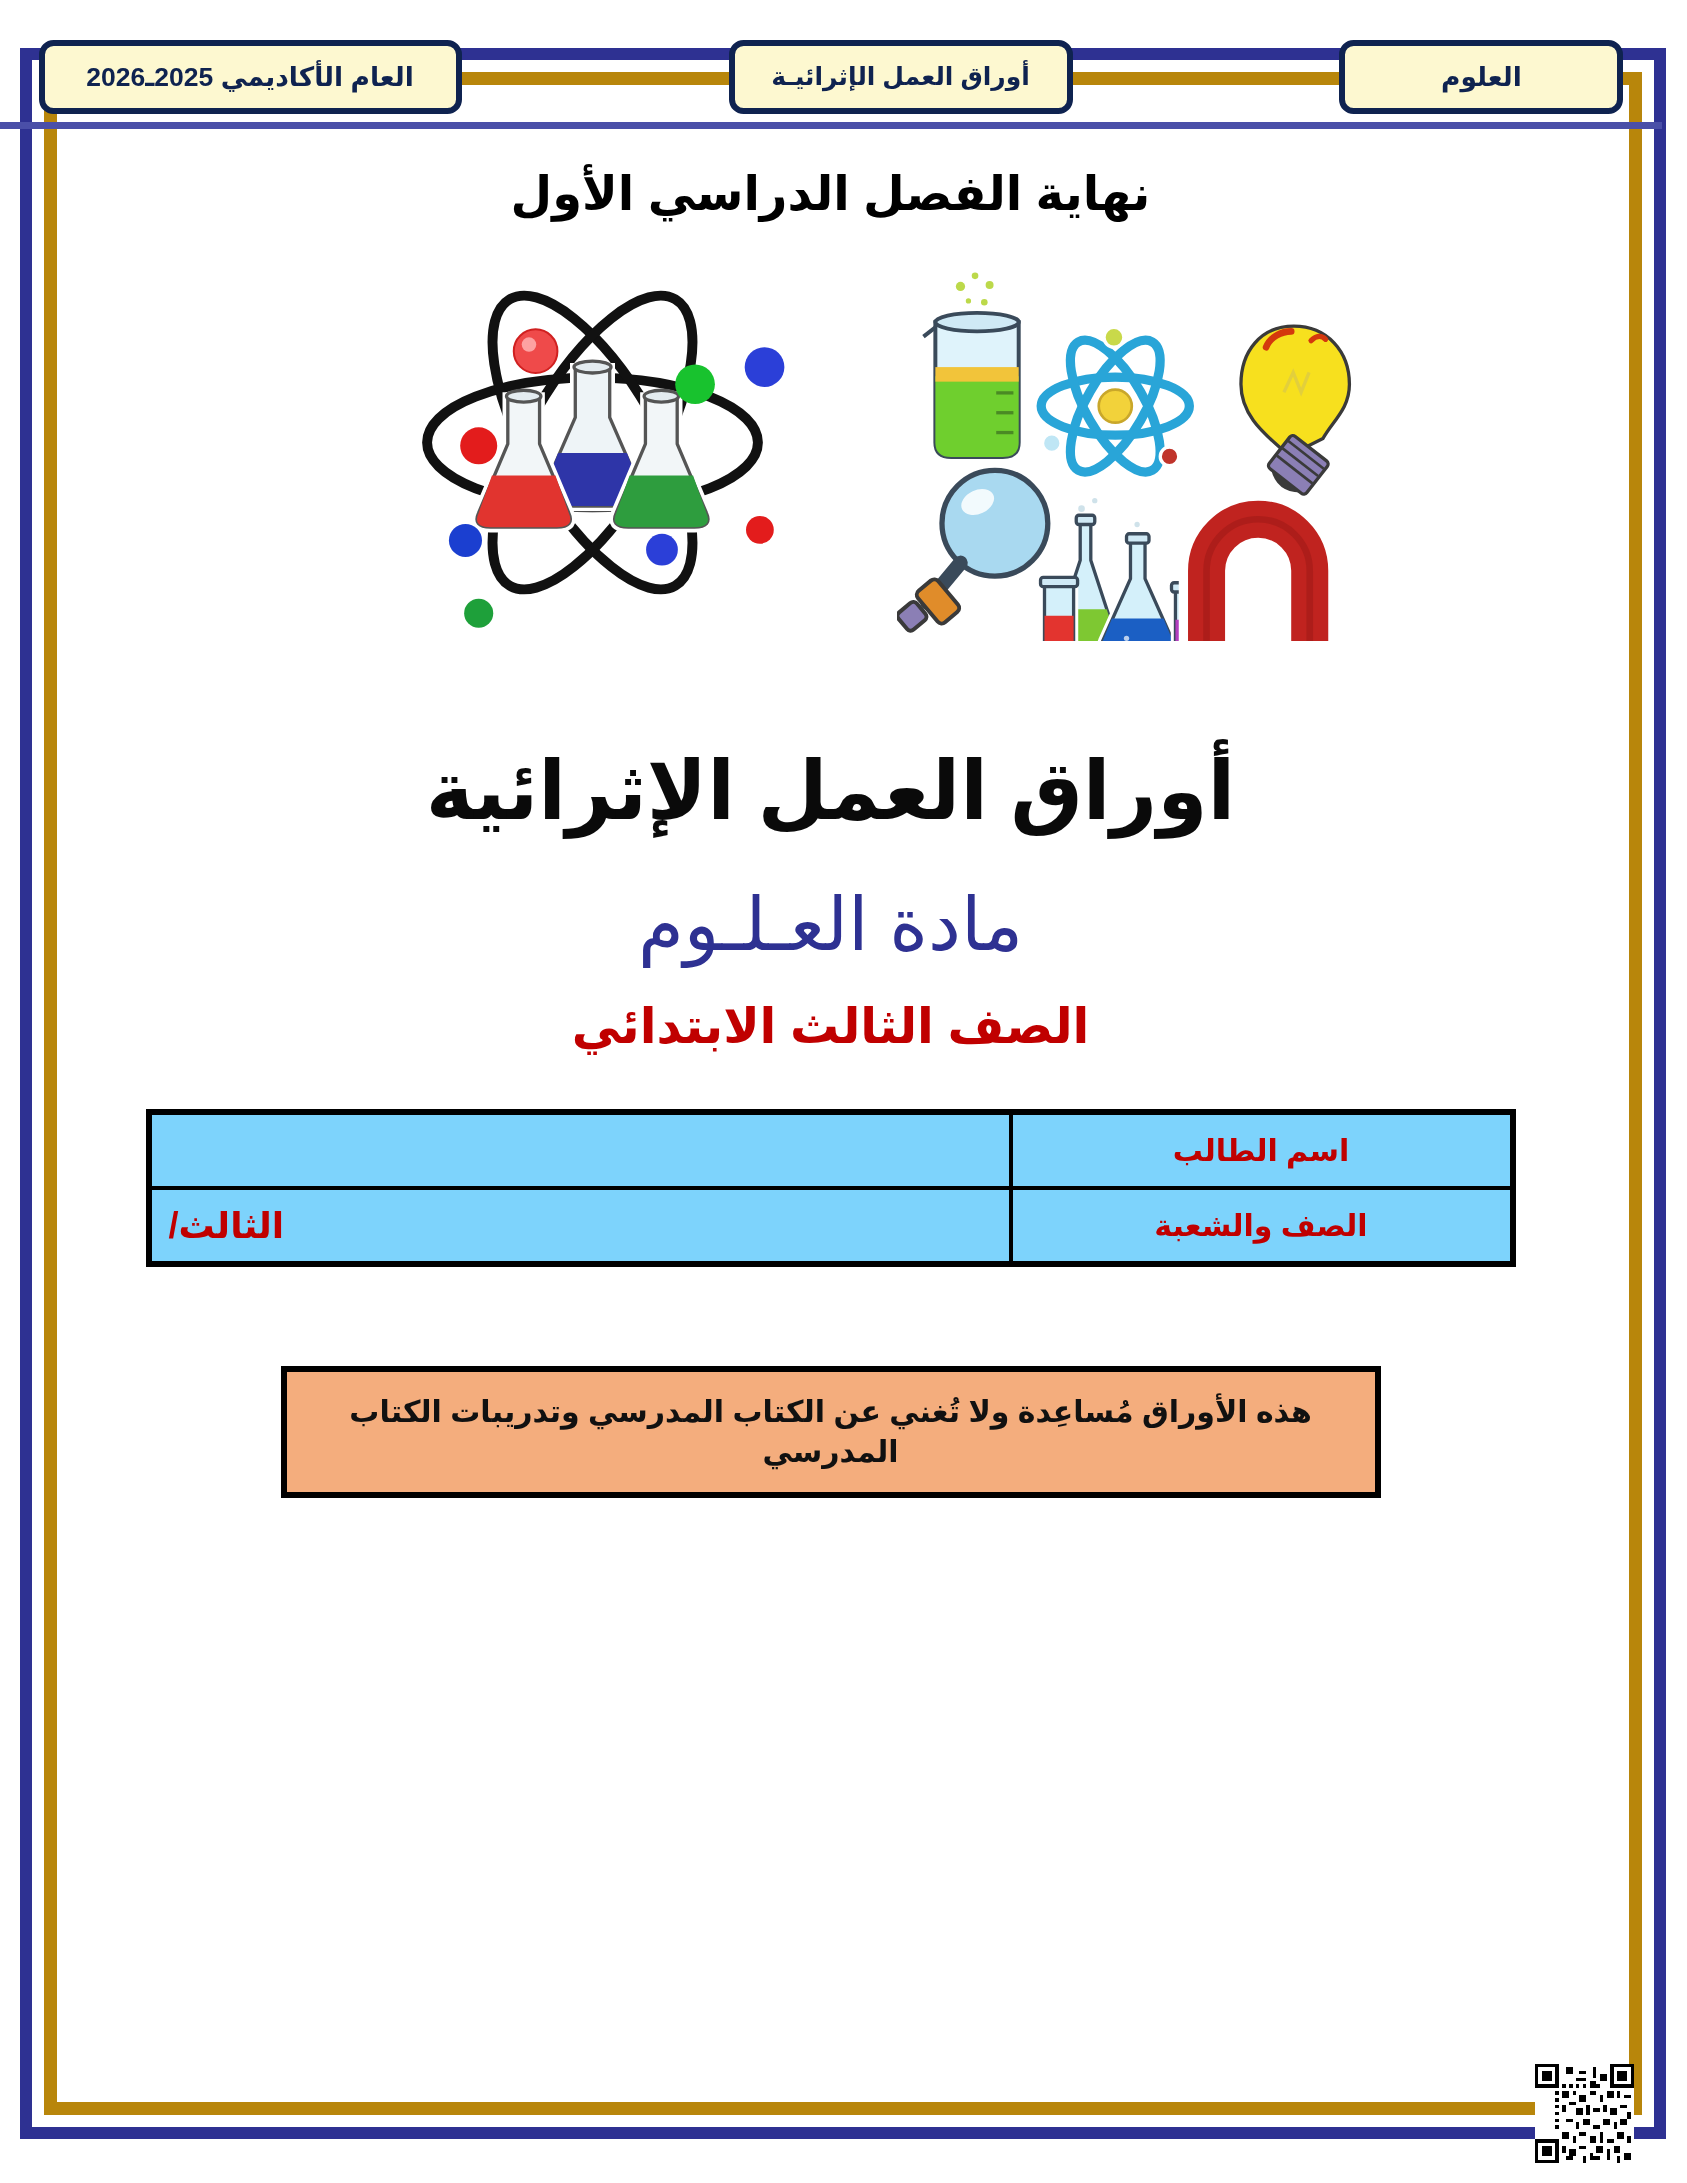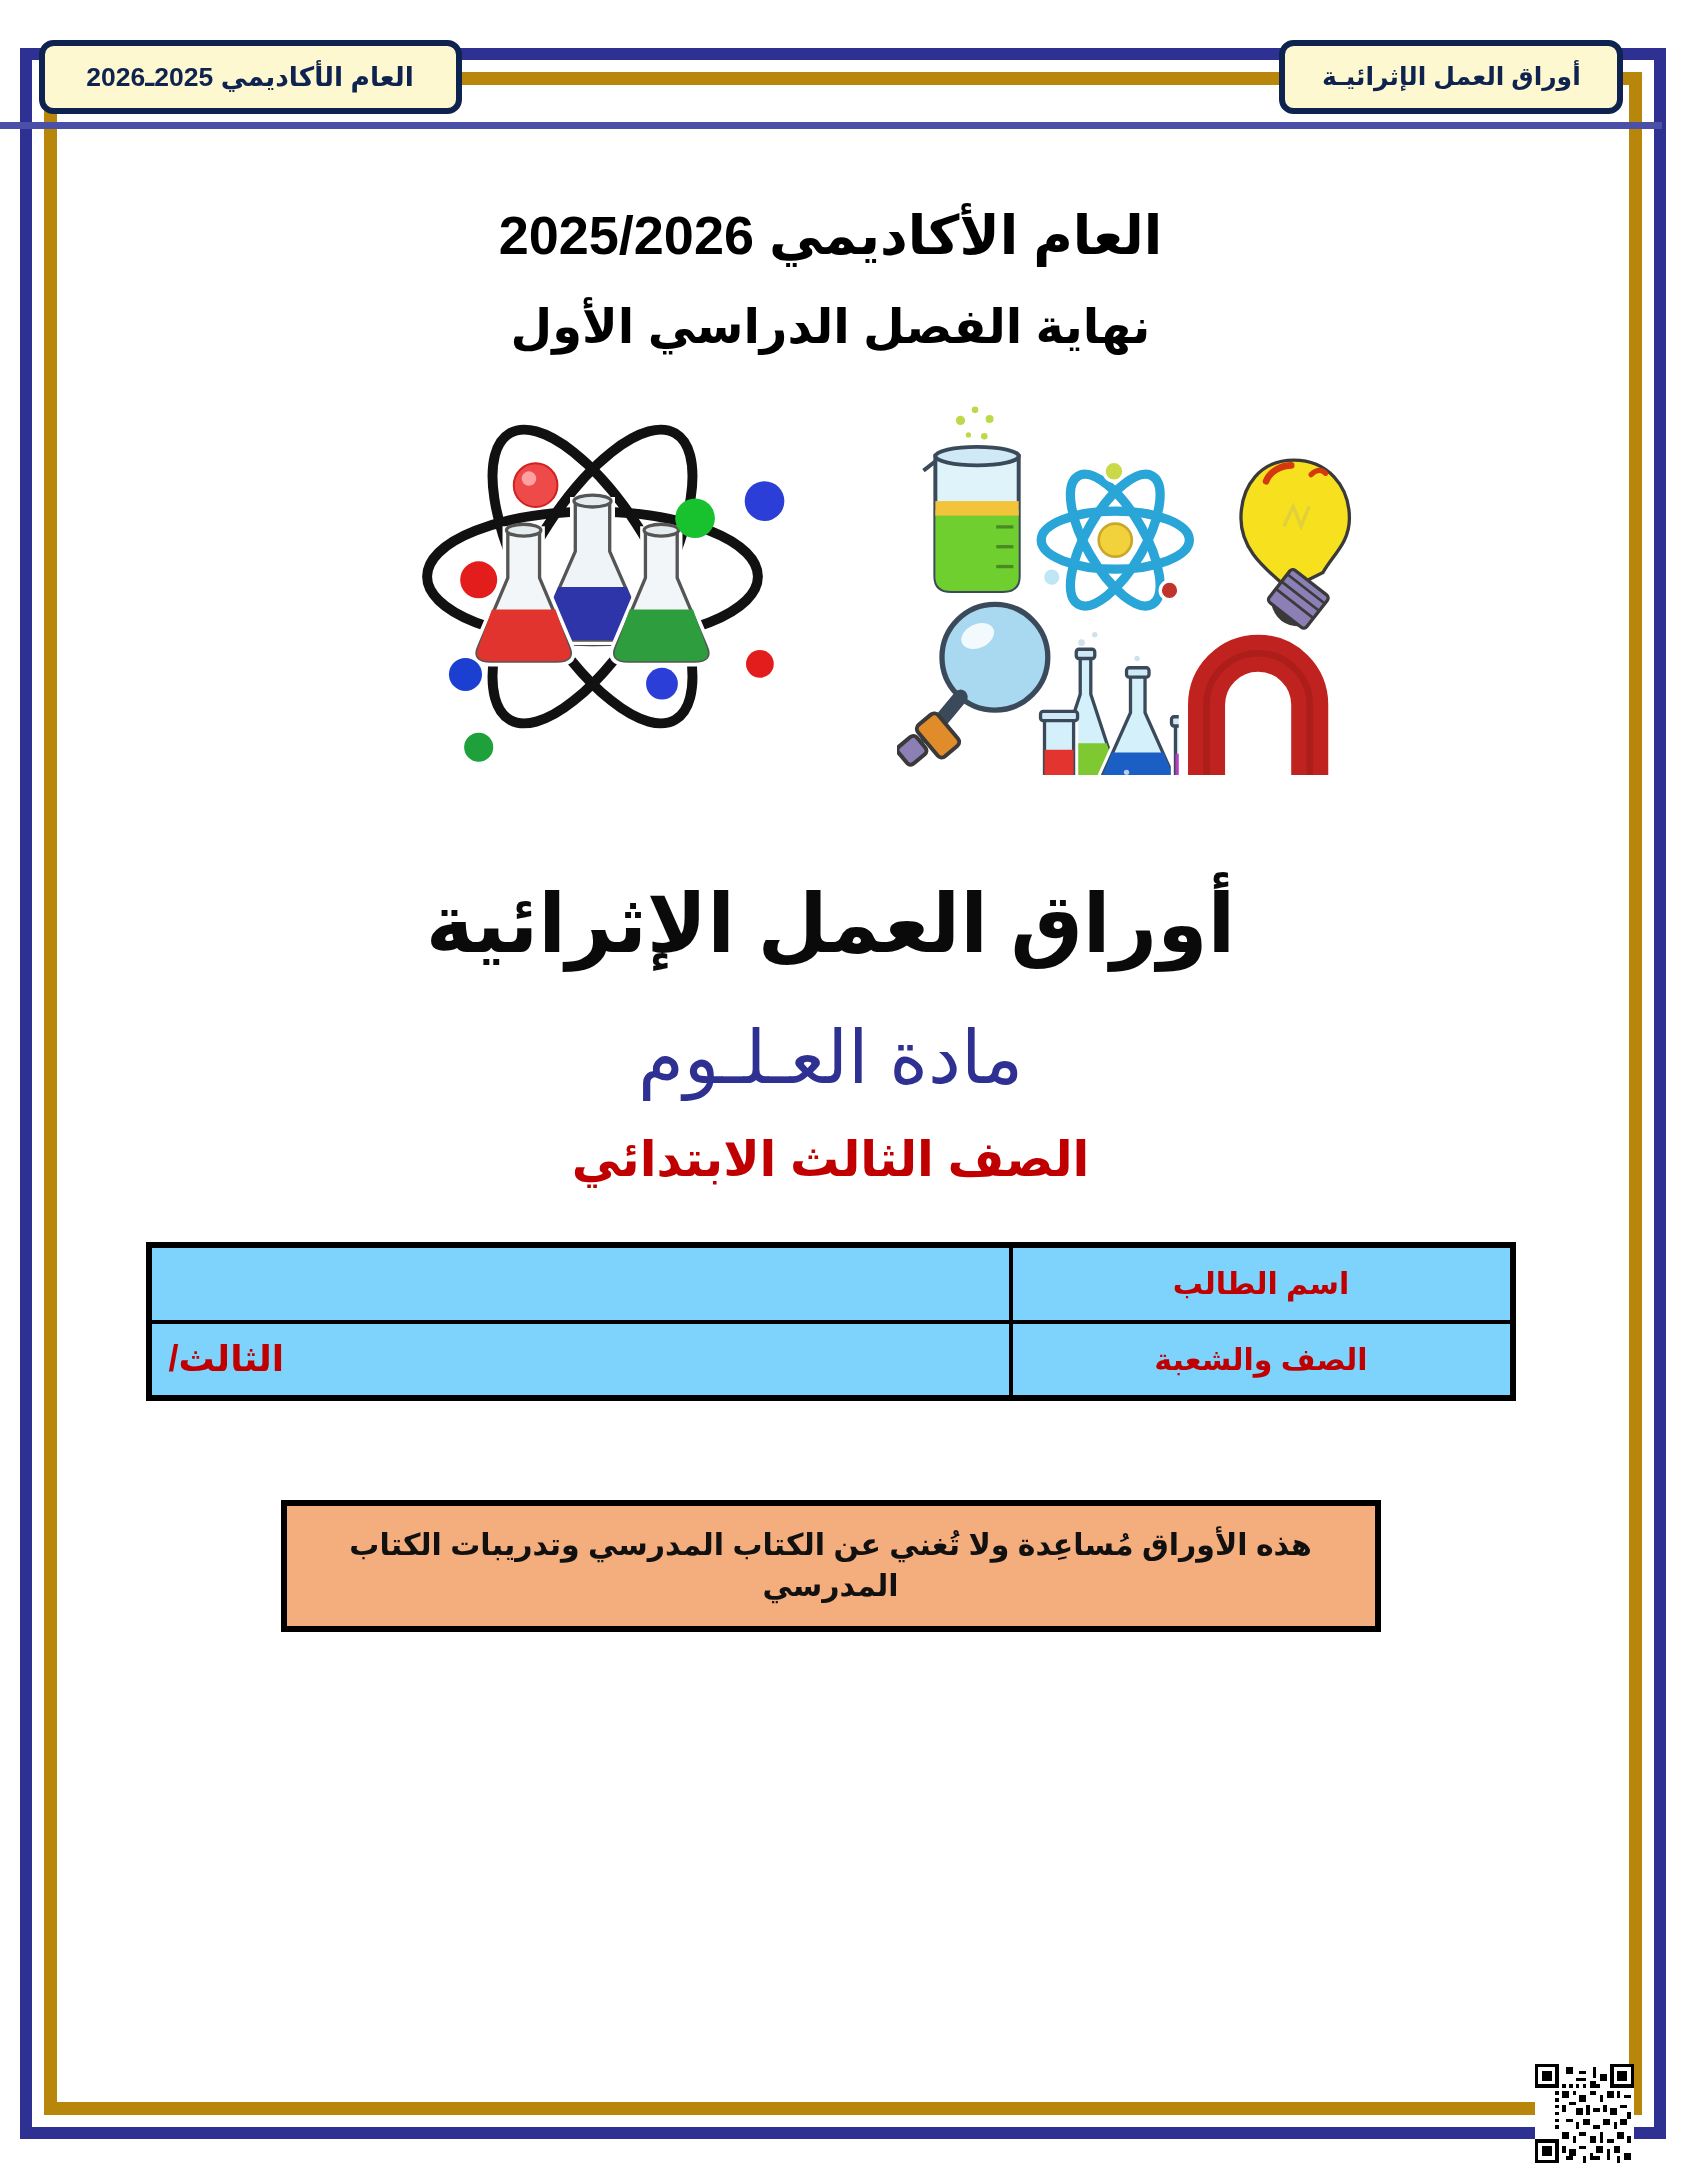--- a/index.html
+++ b/index.html
@@ -226,27 +226,27 @@
   .qr-wrap svg { width: 100%; height: 100%; display: block; }
 </style>
 </head>
 <body>
 
 <div class="page-frame">
   <div class="page-frame-inner"></div>
 </div>
 
 <div class="header-strip">
+  <div class="hdr-tab hdr-tab-subject">العلوم</div>
   <div class="hdr-tab hdr-tab-sheets">أوراق العمل الإثرائيـة</div>
   <div class="hdr-tab hdr-tab-year">العام الأكاديمي 2025ـ2026</div>
 </div>
 
 <div class="content">
 
-  <div class="title-line1">العام الأكاديمي 2025/2026</div>
   <div class="title-line2">نهاية الفصل الدراسي الأول</div>
 
   <div class="illus-band">
 
     <div class="clipart-left">
       <svg viewBox="0 0 700 600" xmlns="http://www.w3.org/2000/svg">
 
         <g>
           <path d="M58 118 L58 300 Q58 322 82 322 L160 322 Q184 322 184 300 L184 118 Z" fill="#ffffff" stroke="#ffffff" stroke-width="14"></path>
           <path d="M58 118 L58 300 Q58 322 82 322 L160 322 Q184 322 184 300 L184 118 Z" fill="#dff3fb" stroke="#3a4a5a" stroke-width="6"></path>

